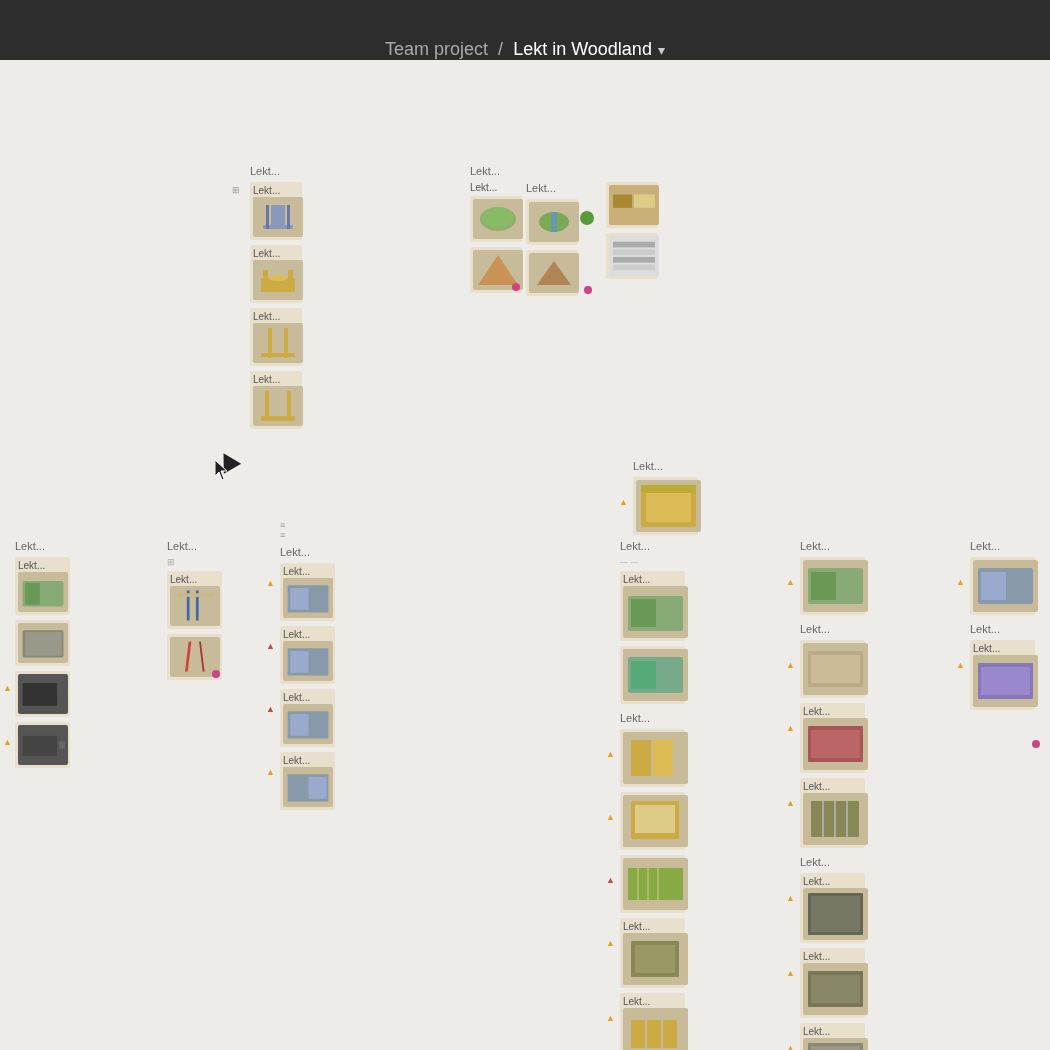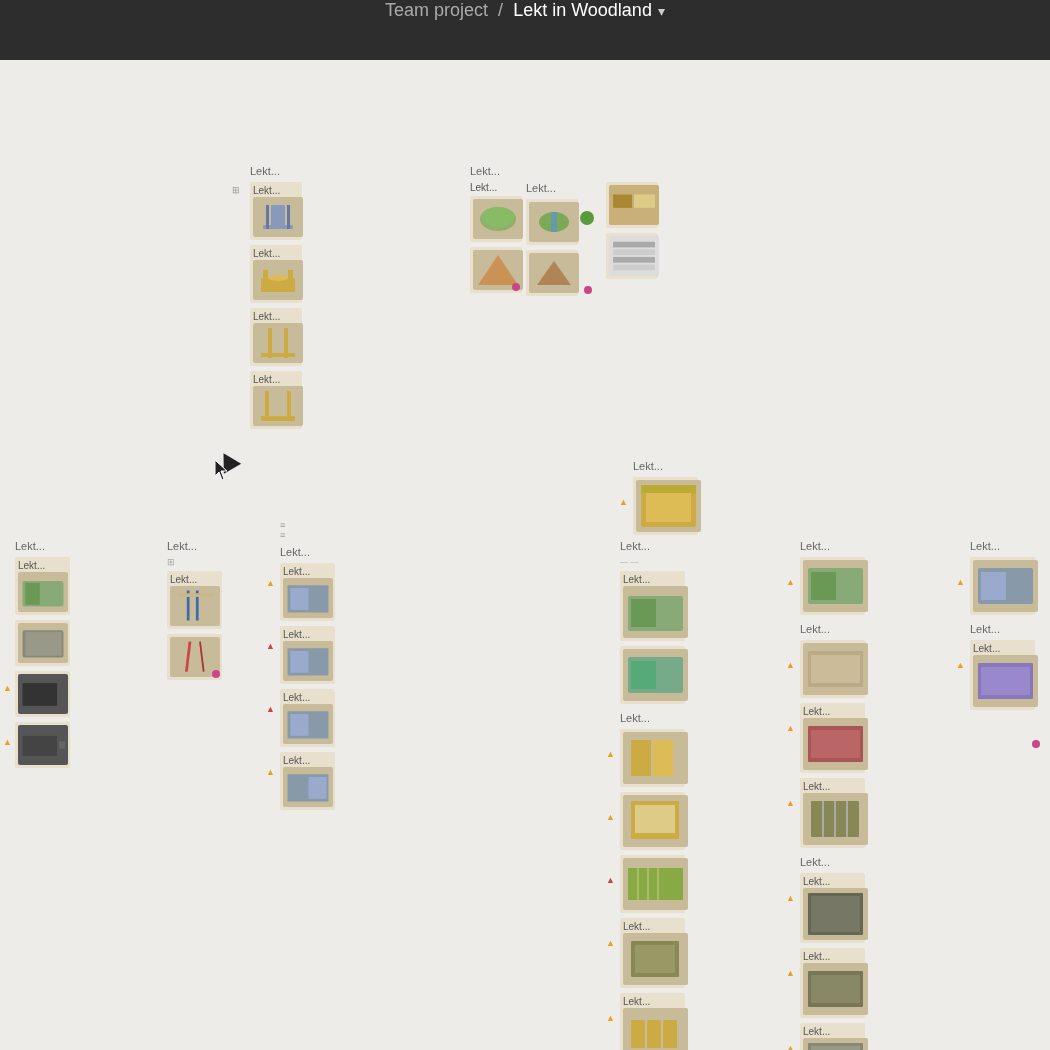--- a/index.html
+++ b/index.html
@@ -10,21 +10,21 @@
       background: #f0eeec;
       font-family: -apple-system, BlinkMacSystemFont, 'Segoe UI', sans-serif;
     }
 
     
     #header {
       width: 100%;
       height: 60px;
       background: #2d2d2d;
       display: flex;
-      align-items: flex-start;
+      align-items: flex-end;
       justify-content: center;
       gap: 10px;
     }
     #header .team-project {
       color: #aaa;
       font-size: 18px;
       font-weight: 400;
     }
     #header .separator {
       color: #aaa;

